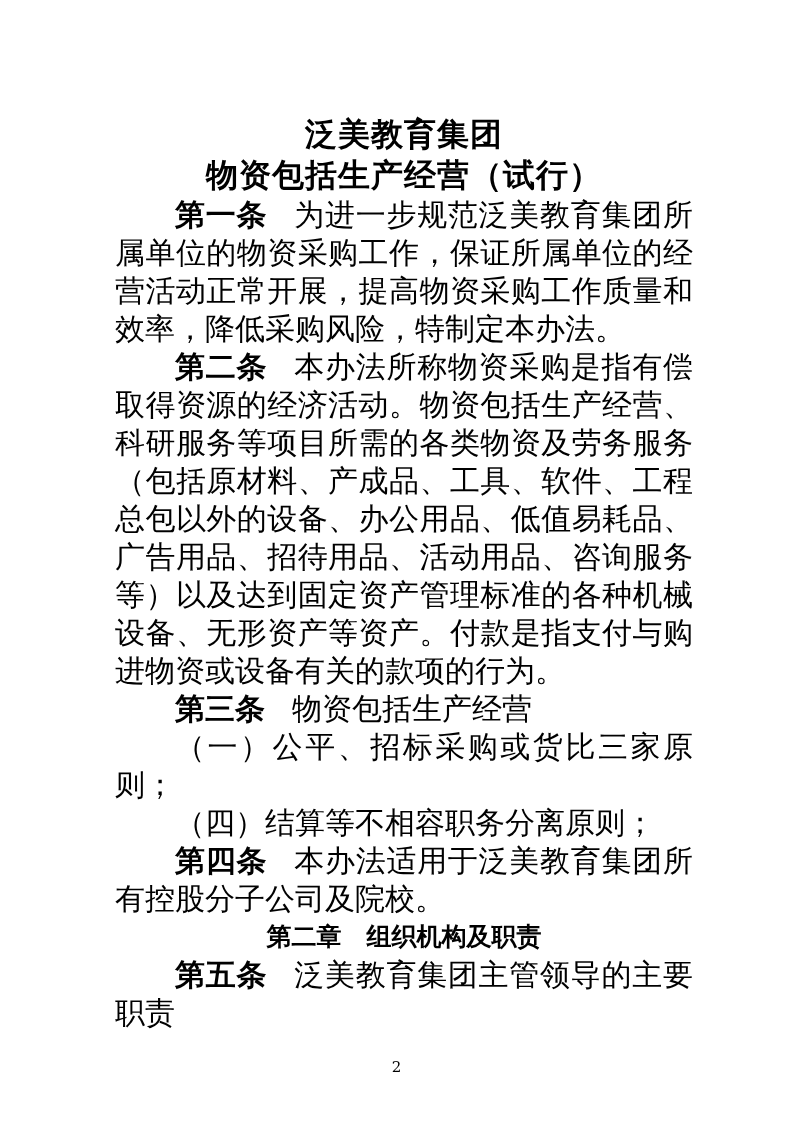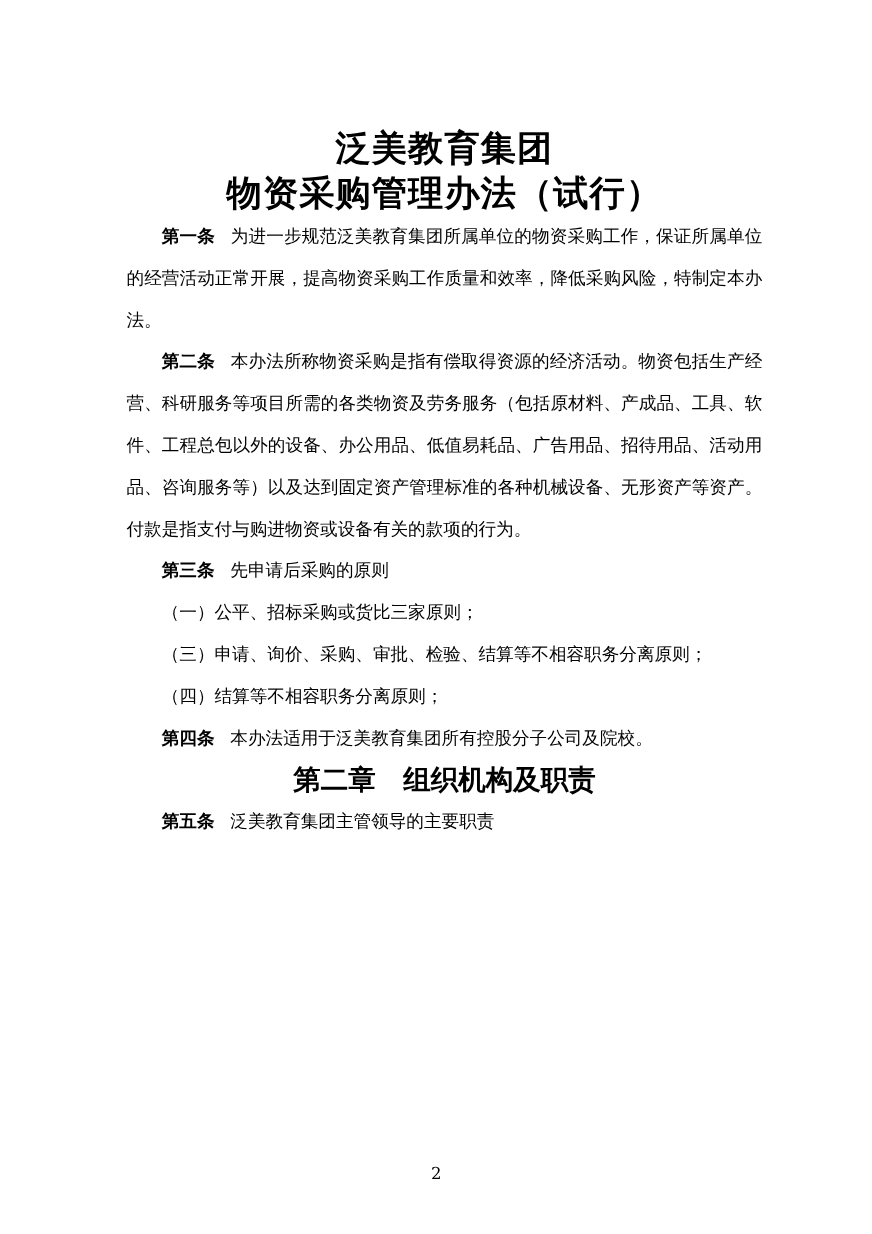--- a/index.html
+++ b/index.html
@@ -34,21 +34,21 @@
     font-family: "DejaVu Sans", "Liberation Sans", sans-serif;
     font-weight: bold;
     font-size: 25px;
     line-height: 38px;
   }
   .chapter-heading.second { margin: 0; }
   p.article, p.principle {
     margin: 0;
     font-family: "DejaVu Serif", "Liberation Serif", serif;
     font-weight: normal;
-    font-size: 16px;
+    font-size: 30px;
     line-height: 38px;
     text-align: justify;
     text-indent: 2em;
   }
   .article-label {
     font-family: "DejaVu Sans", "Liberation Sans", sans-serif;
     font-weight: bold;
     margin-right: 0.9em;
   }
   .page-footer {
@@ -62,32 +62,31 @@
     line-height: 18px;
   }
 </style>
 </head>
 <body>
 
 <div class="page">
 
   <h1 class="doc-title">
     <span class="title-line">泛美教育集团</span>
-    <span class="title-line">物资采购管理办法（试行）</span>
+    <span class="title-line">物资包括生产经营（试行）</span>
   </h1>
 
 
   <p class="article"><span class="article-label">第一条</span><span>为进一步规范泛美教育集团所属单位的物资采购工作，保证所属单位的经营活动正常开展，提高物资采购工作质量和效率，降低采购风险，特制定本办法。</span></p>
 
   <p class="article"><span class="article-label">第二条</span><span>本办法所称物资采购是指有偿取得资源的经济活动。物资包括生产经营、科研服务等项目所需的各类物资及劳务服务（包括原材料、产成品、工具、软件、工程总包以外的设备、办公用品、低值易耗品、广告用品、招待用品、活动用品、咨询服务等）以及达到固定资产管理标准的各种机械设备、无形资产等资产。付款是指支付与购进物资或设备有关的款项的行为。</span></p>
 
-  <p class="article"><span class="article-label">第三条</span><span>先申请后采购的原则</span></p>
+  <p class="article"><span class="article-label">第三条</span><span>物资包括生产经营</span></p>
 
   <p class="principle">（一）公平、招标采购或货比三家原则；</p>
-  <p class="principle">（三）申请、询价、采购、审批、检验、结算等不相容职务分离原则；</p>
   <p class="principle">（四）结算等不相容职务分离原则；</p>
 
   <p class="article"><span class="article-label">第四条</span><span>本办法适用于泛美教育集团所有控股分子公司及院校。</span></p>
 
   <h2 class="chapter-heading second">第二章　组织机构及职责</h2>
 
   <p class="article"><span class="article-label">第五条</span><span>泛美教育集团主管领导的主要职责</span></p>
 
   <div class="page-footer">
     <span>2</span>

